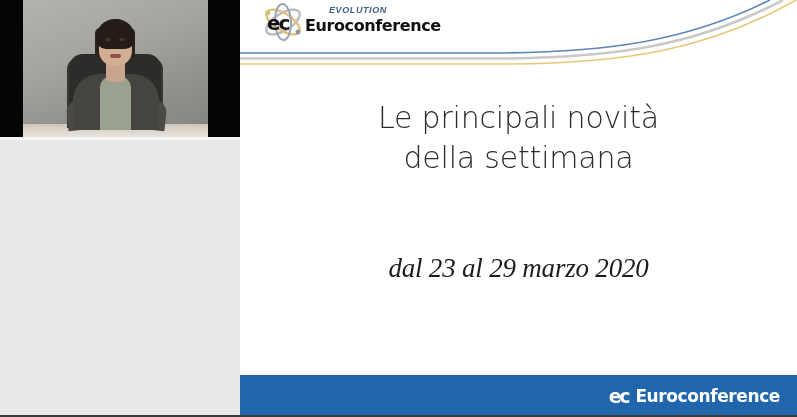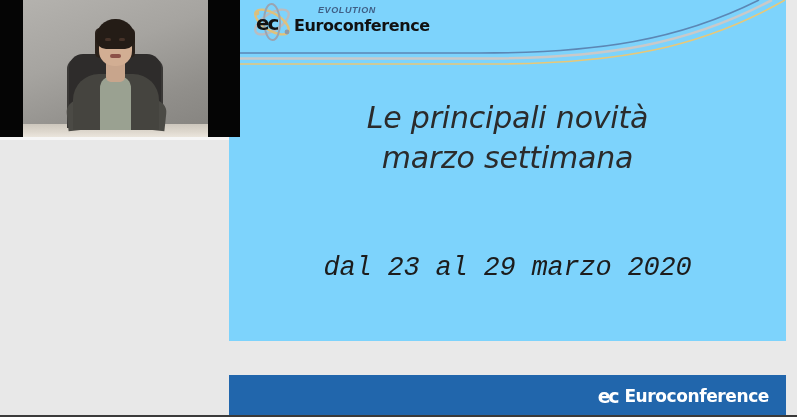--- a/index.html
+++ b/index.html
@@ -188,24 +188,24 @@
   #panel-blank {
     position: absolute;
     left: 0; top: 140px;
     width: 240px; height: 277px;
     background: #e8e8e8;
   }
 
   
   #slide {
     position: absolute;
-    left: 229px; top: 0;
+    left: 240px; top: 0;
     width: 557px;
-    height: 341px;
-    background: #7dd3fc;
+    height: 417px;
+    background: #ffffff;
   }
 
   
   #slide-header {
     position: absolute;
     left: 0; top: 0;
     width: 557px; height: 72px;
   }
   #logo-header {
     position: absolute;
@@ -260,30 +260,29 @@
     width: 557px;
     text-align: center;
   }
   .slide-title-line {
     font-family: "DejaVu Sans", sans-serif;
     font-size: 30px;
     font-weight: 300;
     color: #2b2b2b;
     line-height: 1.32;
     letter-spacing: -0.2px;
-    font-style: italic;
   }
   #subtitle-block {
     position: absolute;
     left: 0; top: 253px;
     width: 557px;
     text-align: center;
   }
   #slide-subtitle {
-    font-family: Liberation Mono, monospace;
+    font-family: Liberation Serif, serif;
     font-size: 27px;
     font-style: italic;
     font-weight: 400;
     color: #1c1c1c;
     letter-spacing: -0.2px;
   }
 
   
   #slide-footer {
     position: absolute;
@@ -382,21 +381,21 @@
           <circle cx="37" cy="29" r="2.4" fill="#8f99a8"></circle>
         </svg>
         <div id="logo-ec-mark">ec</div>
         <div id="logo-evolution">EVOLUTION</div>
         <div id="logo-euroconference">Euroconference</div>
       </div>
     </div>
 
     <div id="title-block">
       <div class="slide-title-line">Le principali novità</div>
-      <div class="slide-title-line">marzo settimana</div>
+      <div class="slide-title-line">della settimana</div>
     </div>
 
     <div id="subtitle-block">
       <span id="slide-subtitle">dal 23 al 29 marzo 2020</span>
     </div>
 
     <div id="footer-top-hairline"></div>
     <div id="slide-footer">
       <div id="footer-logo">
         <span id="footer-ec-mark">ec</span>

